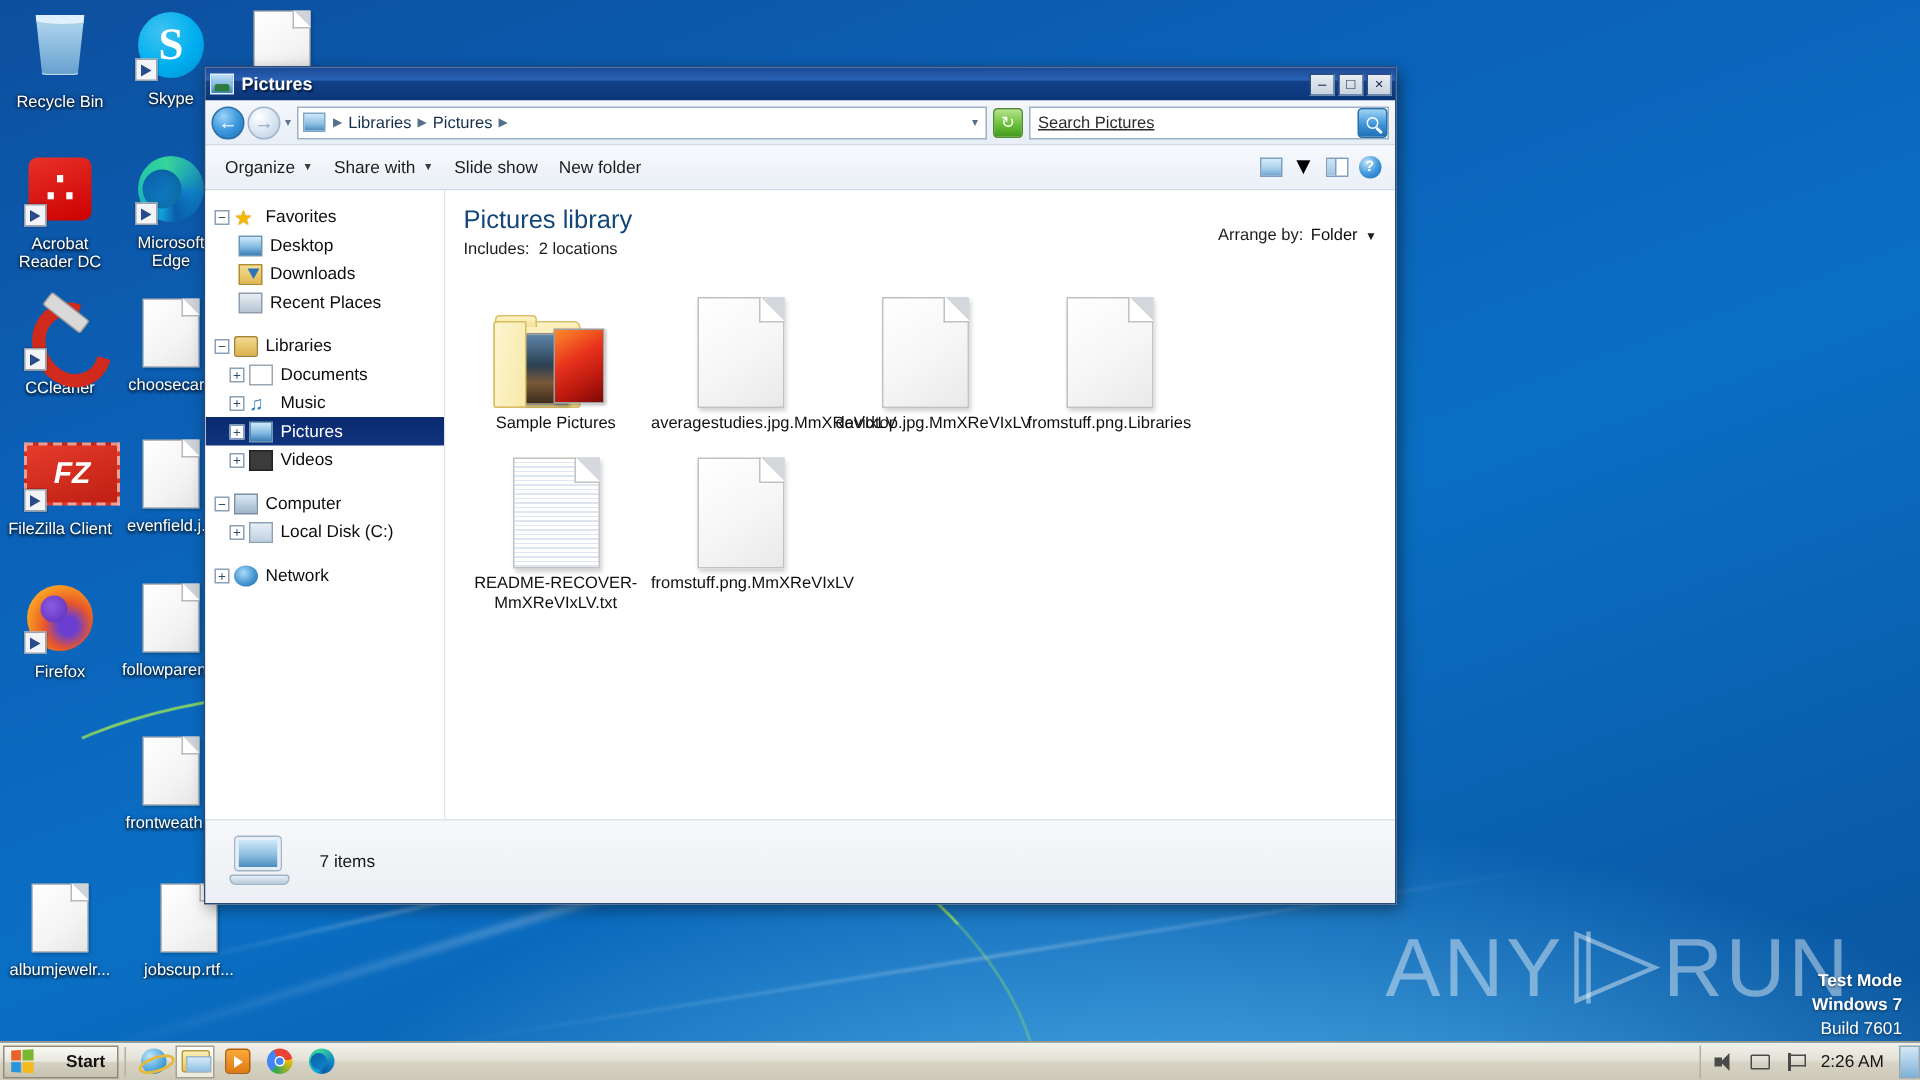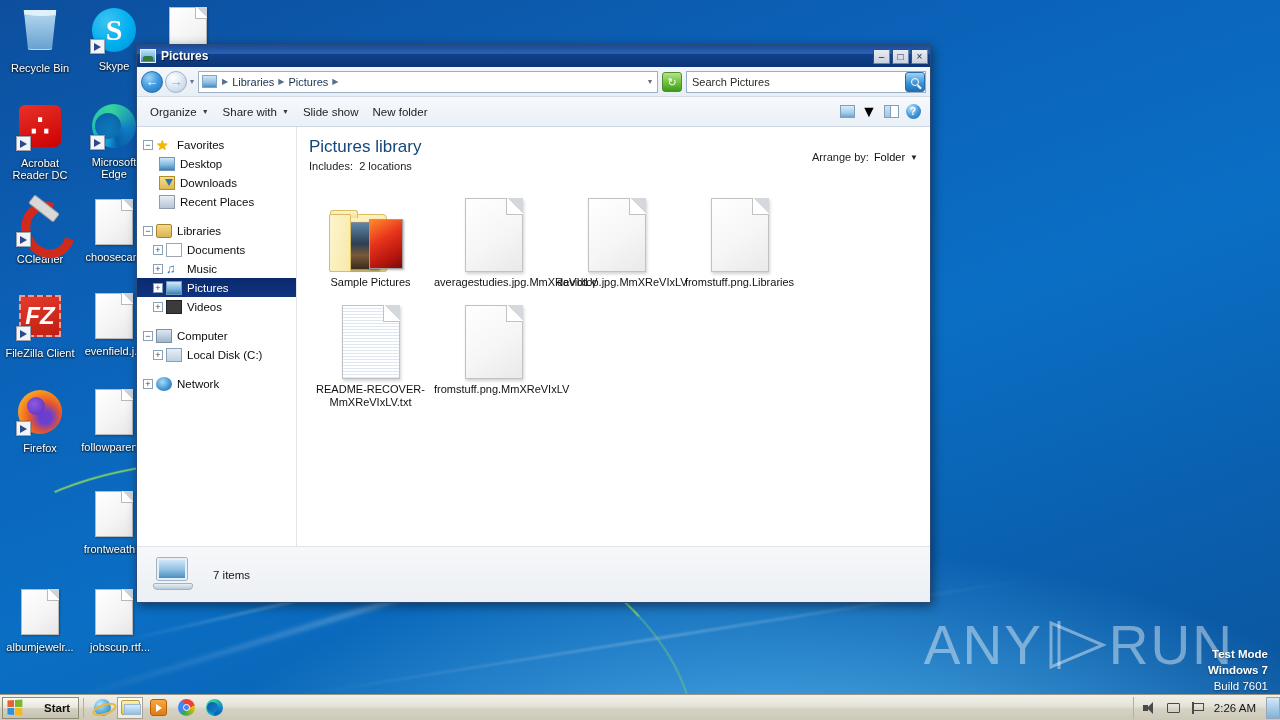--- a/index.html
+++ b/index.html
@@ -176,24 +176,24 @@
     border-right-color: transparent;
     transform: rotate(-28deg);
   }
   .ic-ccleaner::after {
     content:""; position:absolute; left:10px; top:2px;
     width: 30px; height: 9px; background:#d9d9d9;
     border:1px solid #9b9b9b; transform: rotate(38deg);
     border-radius:2px;
   }
   .ic-filezilla {
-    width: 42px; height: 42px; margin: 3px auto 0;
+    width: 64px; height: 42px; margin: 3px auto 0;
     background: linear-gradient(160deg,#e43b2c 0%, #bf1f12 100%);
     border: 2px dashed rgba(255,255,255,0.55);
-    color:#fff; font-size:24px; line-height:38px; text-align:center;
+    color:#fff; font-size:20px; line-height:38px; text-align:center;
     font-weight:bold; font-style:italic; font-family:"Liberation Sans",sans-serif;
     text-shadow:none;
   }
   .ic-firefox {
     width: 44px; height: 44px; margin: 2px auto 0;
     border-radius: 50%;
     background: radial-gradient(circle at 62% 62%, #6a3fd0 0%, #6a3fd0 16%, #e8562a 40%, #f79122 66%, #ffd24a 100%);
     position: relative;
   }
   .ic-firefox::after {
@@ -314,21 +314,21 @@
     background: linear-gradient(180deg,#b6e38c 0%, #6cc13a 55%, #3f9a1d 100%);
     border: 1px solid #4e8f2c; border-radius: 3px;
     color:#fff; font-size:11px; line-height:18px; text-align:center;
     margin-right: 4px; cursor:pointer;
   }
   #searchbox {
     width: 240px; height: 22px;
     background: #fff; border: 1px solid #9ab0c6;
     display:flex; align-items:center;
     padding-left: 5px;
-    font-size: 11px; color:#2b2b2b;
+    font-size: 11px; color:#2b2b2b;text-decoration:underline;
   }
   #searchbox .sb-text { flex: 1; }
   .searchbtn {
     width: 20px; height: 20px;
     background: linear-gradient(180deg,#9fd4f5 0%,#3e95d9 55%,#1f6fb3 100%);
     border: 1px solid #2a6ea8; border-radius:3px;
     display:flex;align-items:center;justify-content:center;
     cursor:pointer;
   }
   .mag {
@@ -743,21 +743,21 @@
       <span class="label">frontweath...</span>
     </div>
 
     <div class="dicon" style="left:4px;  top:588px;">
       <div class="glyph">
           <div class="docicon"></div>
         </div>
       <span class="label">albumjewelr...</span>
     </div>
 
-    <div class="dicon" style="left:78px; top:588px;text-align:right;">
+    <div class="dicon" style="left:90px; top:588px;">
       <div class="glyph">
           <div class="docicon"></div>
         </div>
       <span class="label">jobscup.rtf...</span>
     </div>
   </div>
 
   <div class="dicon" style="position:absolute;left:152px;top:6px;">
     <div class="glyph">
         <div class="docicon"></div>

